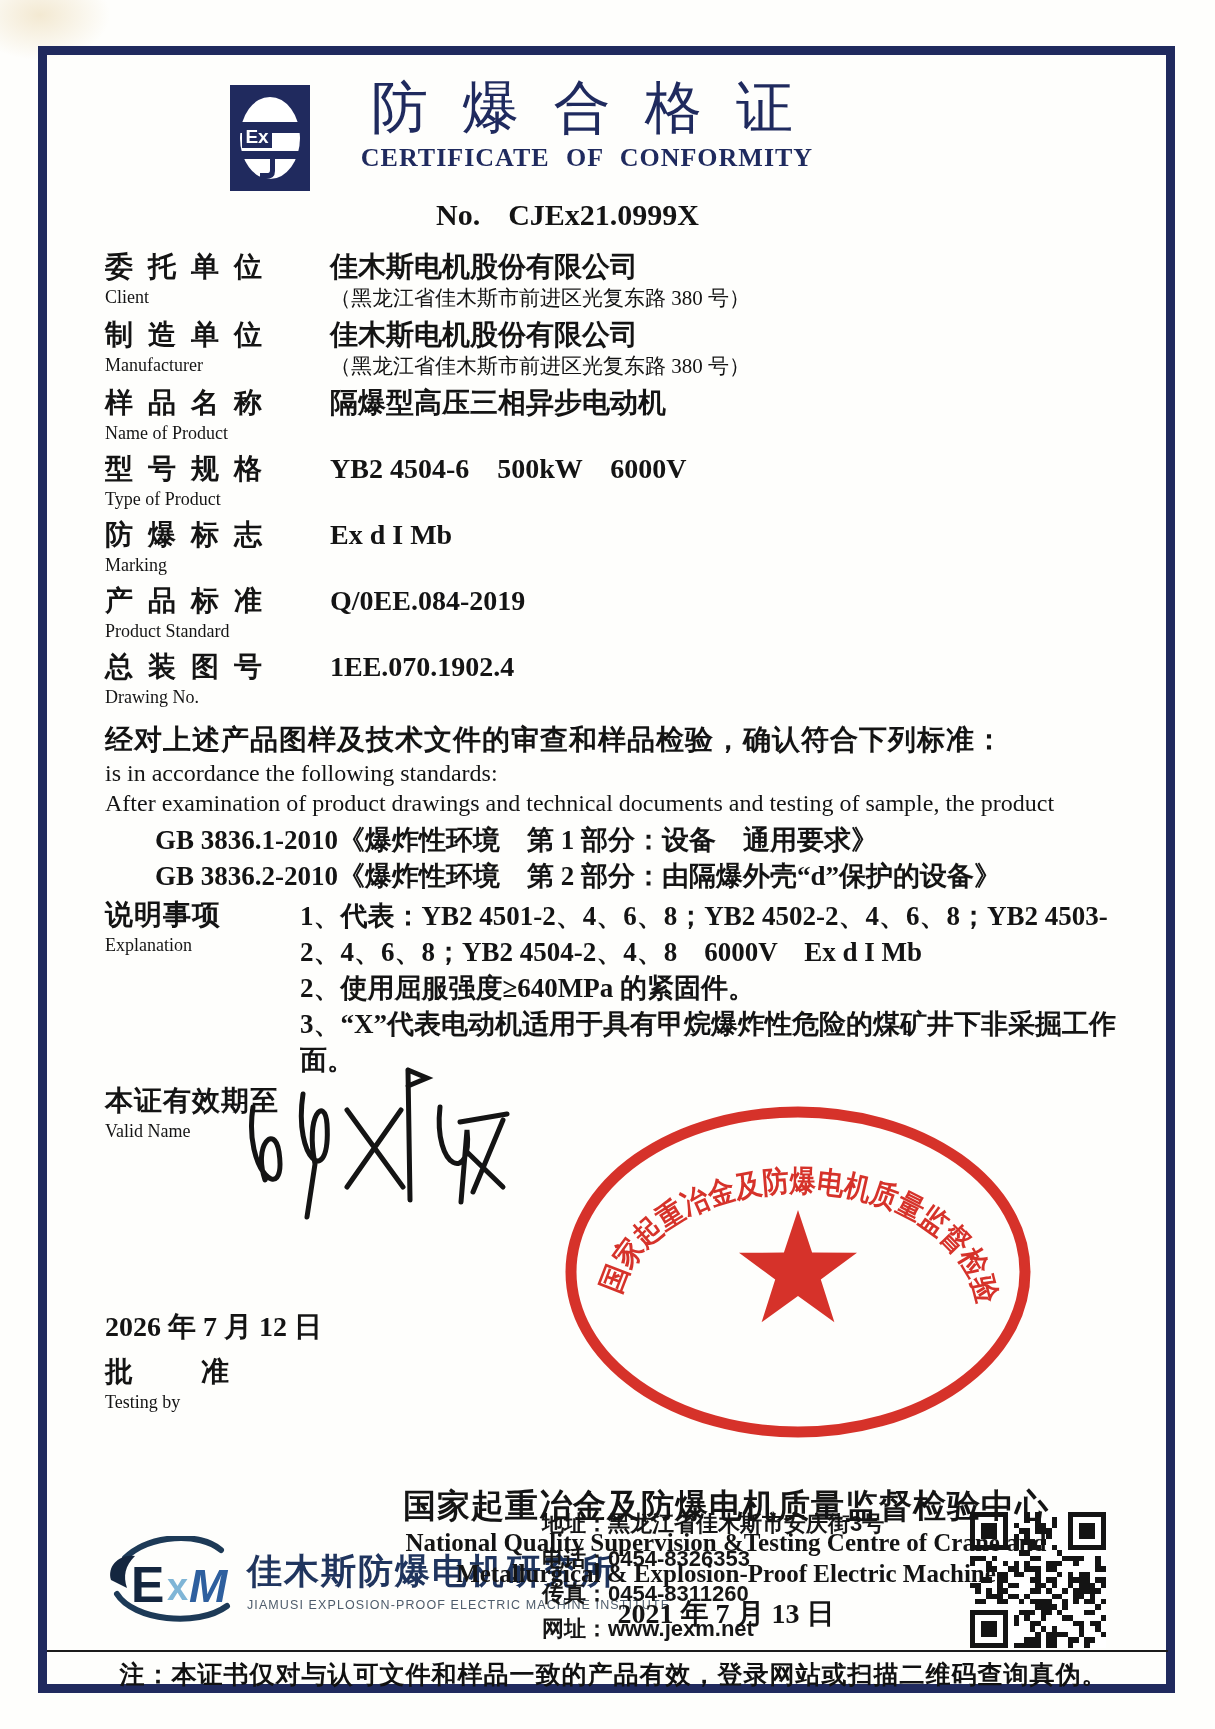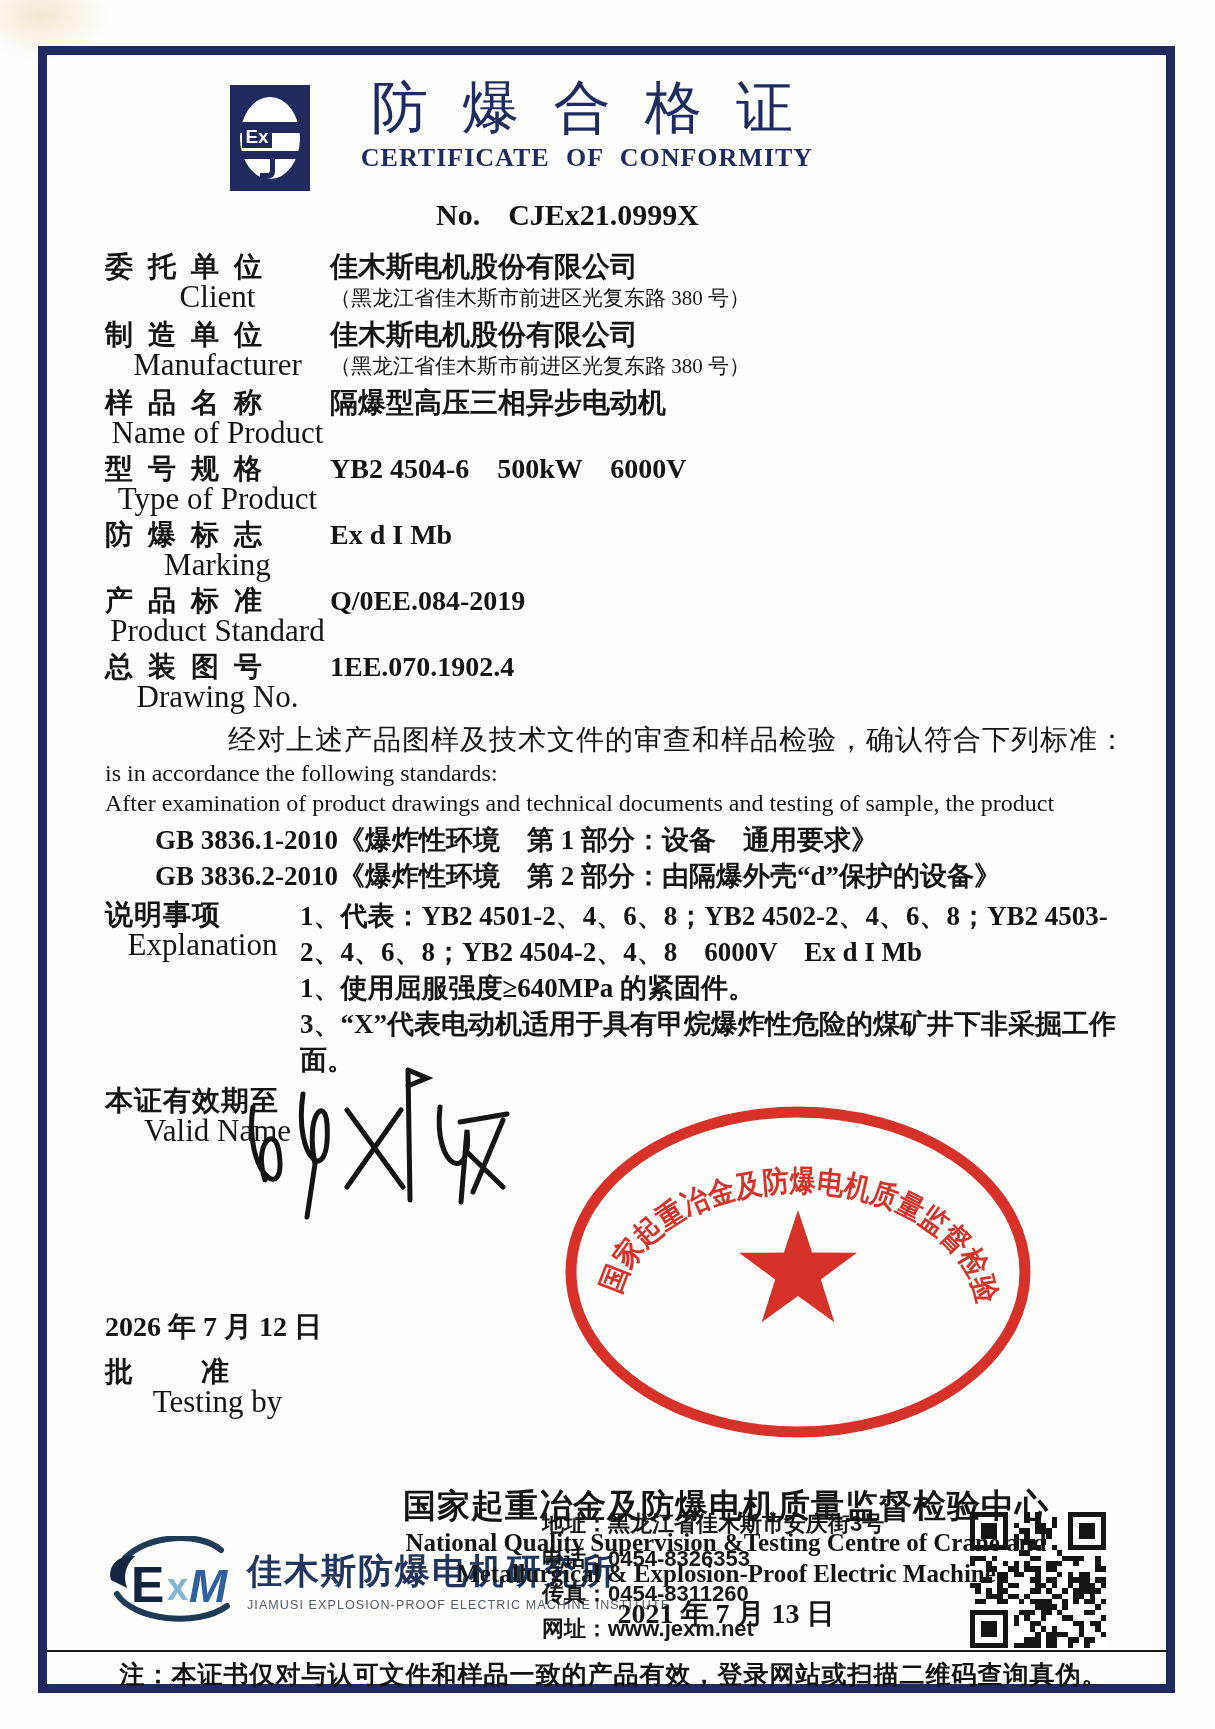--- a/index.html
+++ b/index.html
@@ -16,25 +16,25 @@
   .title{font-size:57px;font-weight:normal;color:#1f2a5e;letter-spacing:10px;line-height:62px;white-space:nowrap;}
   .subtitle{margin-top:4px;font-size:26px;font-weight:bold;color:#1f2a5e;letter-spacing:1px;word-spacing:9px;white-space:nowrap;}
   .cert-no{position:absolute;left:0;top:113px;width:100%;text-align:center;padding-right:80px;box-sizing:border-box;
            font-size:30px;font-weight:bold;}
   .cert-no .no-label{margin-right:28px;}
   
   .main{position:absolute;left:105px;top:250px;width:1022px;}
   .row{display:flex;margin-bottom:6px;}
   .row .lbl{width:225px;flex:0 0 225px;}
   .lbl-zh{font-size:28px;font-weight:bold;letter-spacing:4px;line-height:34px;white-space:nowrap;}
-  .lbl-en{font-size:31px;line-height:26px;text-align:center;}
+  .lbl-en{font-size:18px;line-height:26px;}
   .val-zh{font-size:28px;font-weight:bold;line-height:34px;}
   .val-note{font-size:21px;line-height:28px;}
   .statement{margin-top:12px;}
-  .st-zh{font-size:28px;font-weight:normal;line-height:36px;letter-spacing:1px;text-align:right;}
+  .st-zh{font-size:28px;font-weight:bold;line-height:36px;letter-spacing:1px;}
   .st-en{font-size:24px;line-height:30px;}
   .st-std{font-size:27px;font-weight:bold;line-height:36px;margin-left:50px;}
   .st-std-wrap{margin-top:4px;}
   .explain{display:flex;margin-top:4px;}
   .explain .lbl{width:195px;flex:0 0 195px;}
   .ex-items{flex:1;}
   .ex-item{font-size:27px;font-weight:bold;line-height:36px;}
   .valid{display:flex;margin-top:6px;flex-direction:column;}
   .valid .lbl{width:225px;flex:0 0 225px;}
   .valid-zh{font-size:28px;font-weight:bold;letter-spacing:1px;line-height:34px;white-space:nowrap;}
@@ -173,21 +173,21 @@
       </div>
     </div>
 
     <div class="explain">
       <div class="lbl">
         <div class="lbl-zh" style="letter-spacing:1px">说明事项</div>
         <div class="lbl-en">Explanation</div>
       </div>
       <div class="ex-items">
         <div class="ex-item">1、代表：YB2 4501-2、4、6、8；YB2 4502-2、4、6、8；YB2 4503-2、4、6、8；YB2 4504-2、4、8　6000V　Ex d I Mb</div>
-        <div class="ex-item">1、使用屈服强度≥640MPa 的紧固件。</div>
+        <div class="ex-item">2、使用屈服强度≥640MPa 的紧固件。</div>
         <div class="ex-item">3、“X”代表电动机适用于具有甲烷爆炸性危险的煤矿井下非采掘工作面。</div>
       </div>
     </div>
 
     <div class="valid">
       <div class="lbl">
         <div class="valid-zh">本证有效期至</div>
         <div class="lbl-en">Valid Name</div>
       </div>
       <div class="valid-val">2026 年 7 月 12 日</div>

